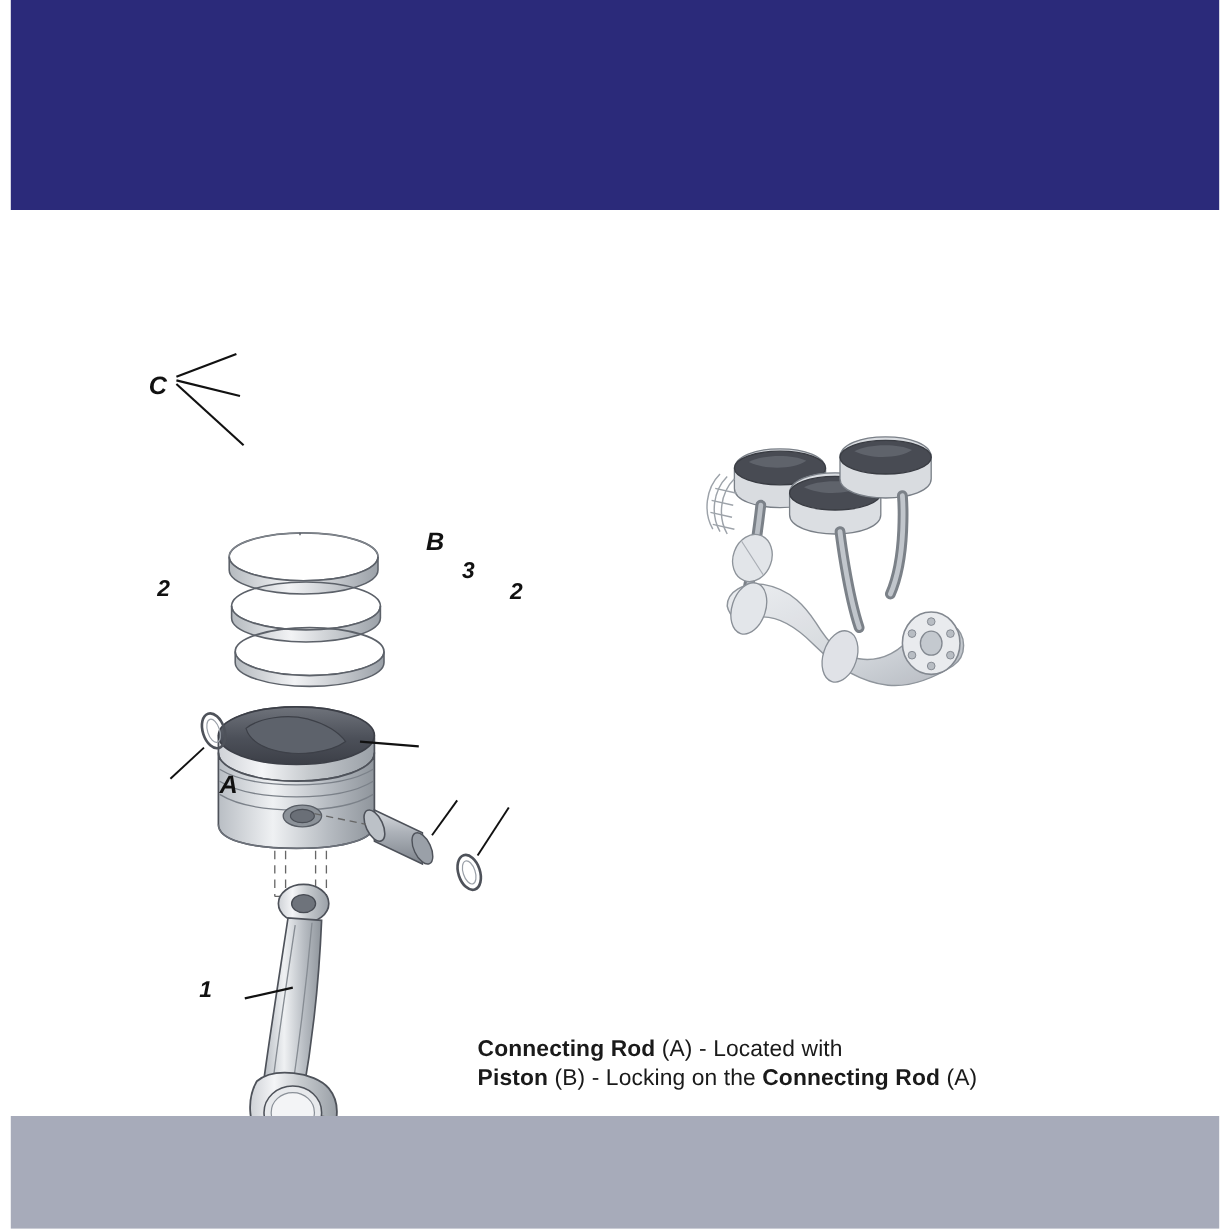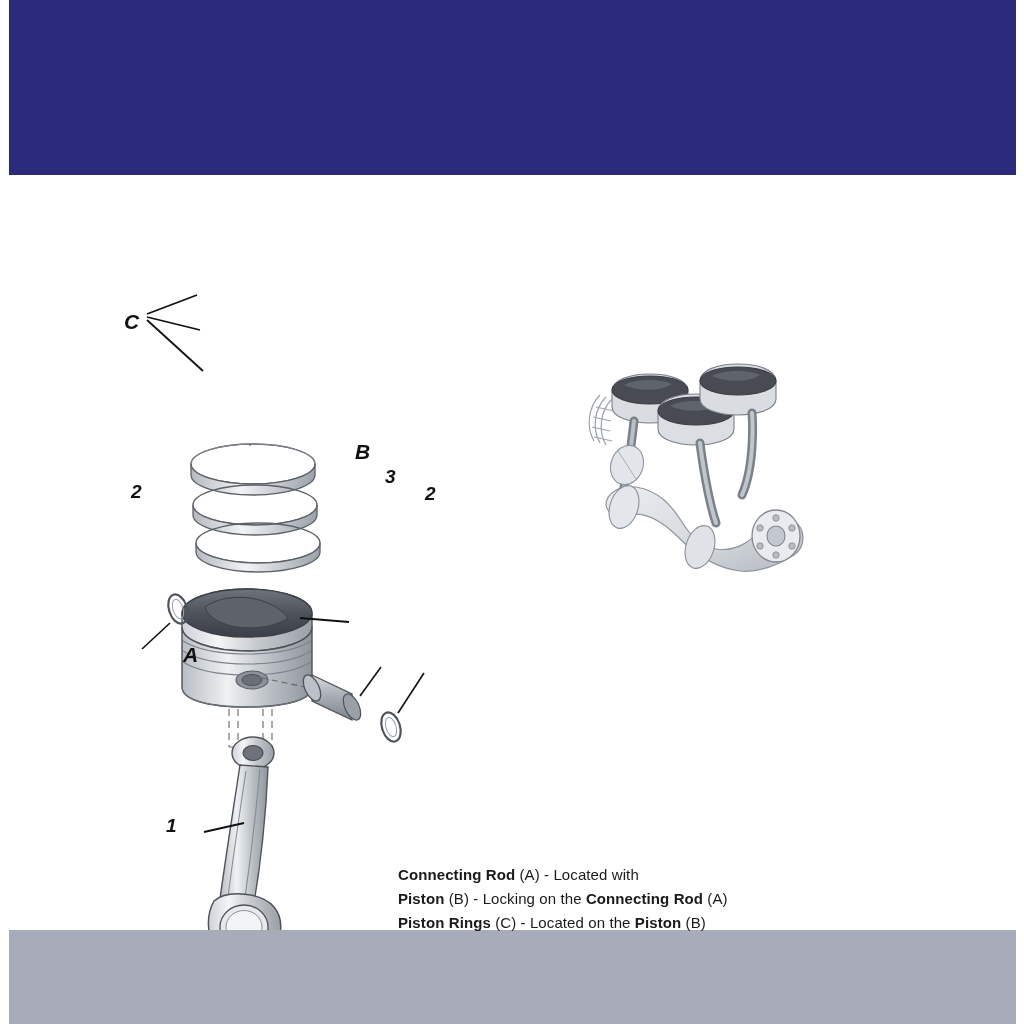--- a/index.html
+++ b/index.html
@@ -18,21 +18,21 @@
   }
   .footer-band{
     position:absolute;left:9px;top:930px;width:1007px;height:94px;
     background:#a7abba;
   }
   .canvas{position:absolute;left:0;top:175px;width:1024px;height:755px;}
 
   
   .caption{
     position:absolute;left:398px;top:688px;width:470px;
-    font-size:15px;line-height:24px;color:#1a1a1a;
+    font-size:19px;line-height:24px;color:#1a1a1a;
     letter-spacing:0.1px;
   }
   .caption .b{font-weight:bold;}
   .caption-line{white-space:nowrap;}
 
   
   .lbl{
     position:absolute;font-weight:bold;color:#111;
   }
   .lbl-italic{font-style:italic;font-size:21px;}
@@ -261,16 +261,15 @@
     <div class="lbl lbl-italic nosel" style="left:355px;top:265px;">B</div>
     <div class="lbl lbl-italic nosel" style="left:183px;top:468px;">A</div>
     <div class="lbl lbl-num nosel" style="left:131px;top:306px;">2</div>
     <div class="lbl lbl-num nosel" style="left:385px;top:291px;">3</div>
     <div class="lbl lbl-num nosel" style="left:425px;top:308px;">2</div>
     <div class="lbl lbl-num nosel" style="left:166px;top:640px;">1</div>
 
     <div class="caption" id="caption">
         <div class="caption-line"><span class="b">Connecting Rod</span><span> (A) - Located with</span></div>
         <div class="caption-line"><span class="b">Piston</span><span> (B) - Locking on the </span><span class="b">Connecting Rod</span><span> (A)</span></div>
-        <div class="caption-line"><span class="b">Piston Rings</span><span> (C) - Located on the </span><span class="b">Piston</span><span> (B)</span></div>
       </div>
   </div>
 </div>
 
 </body></html>

